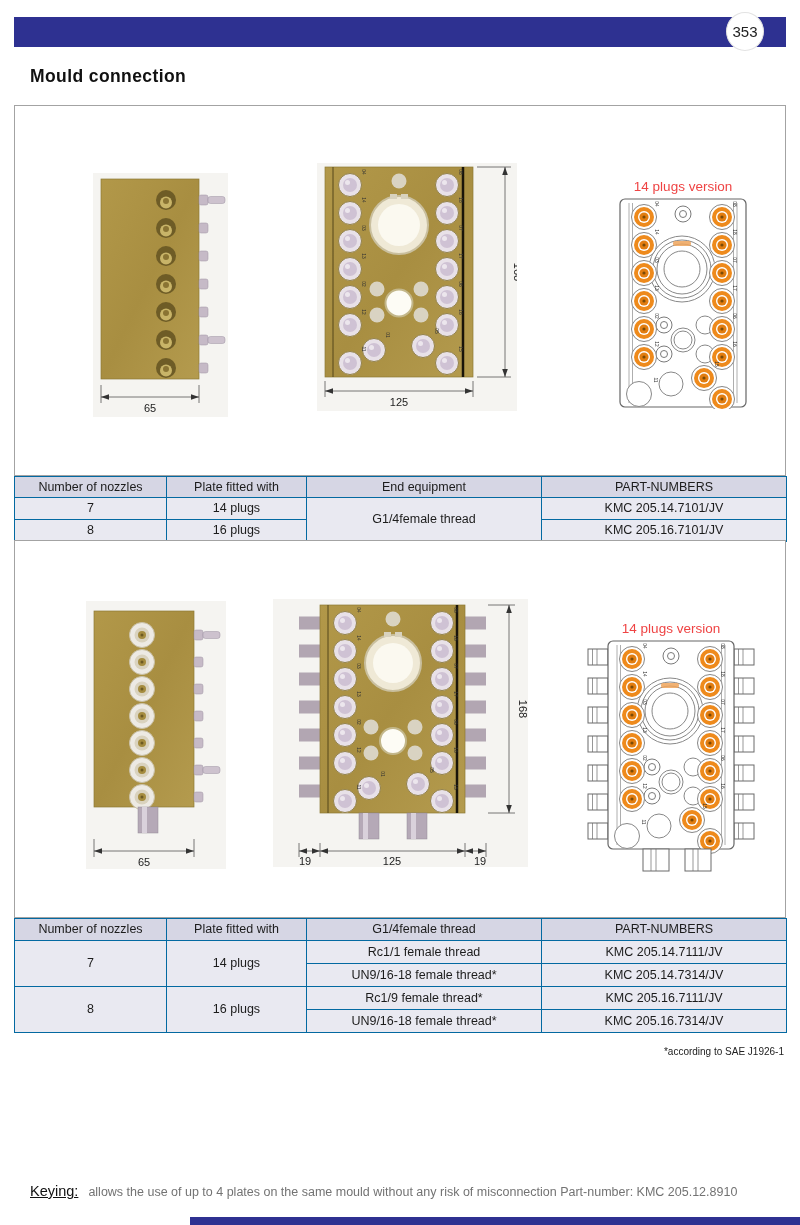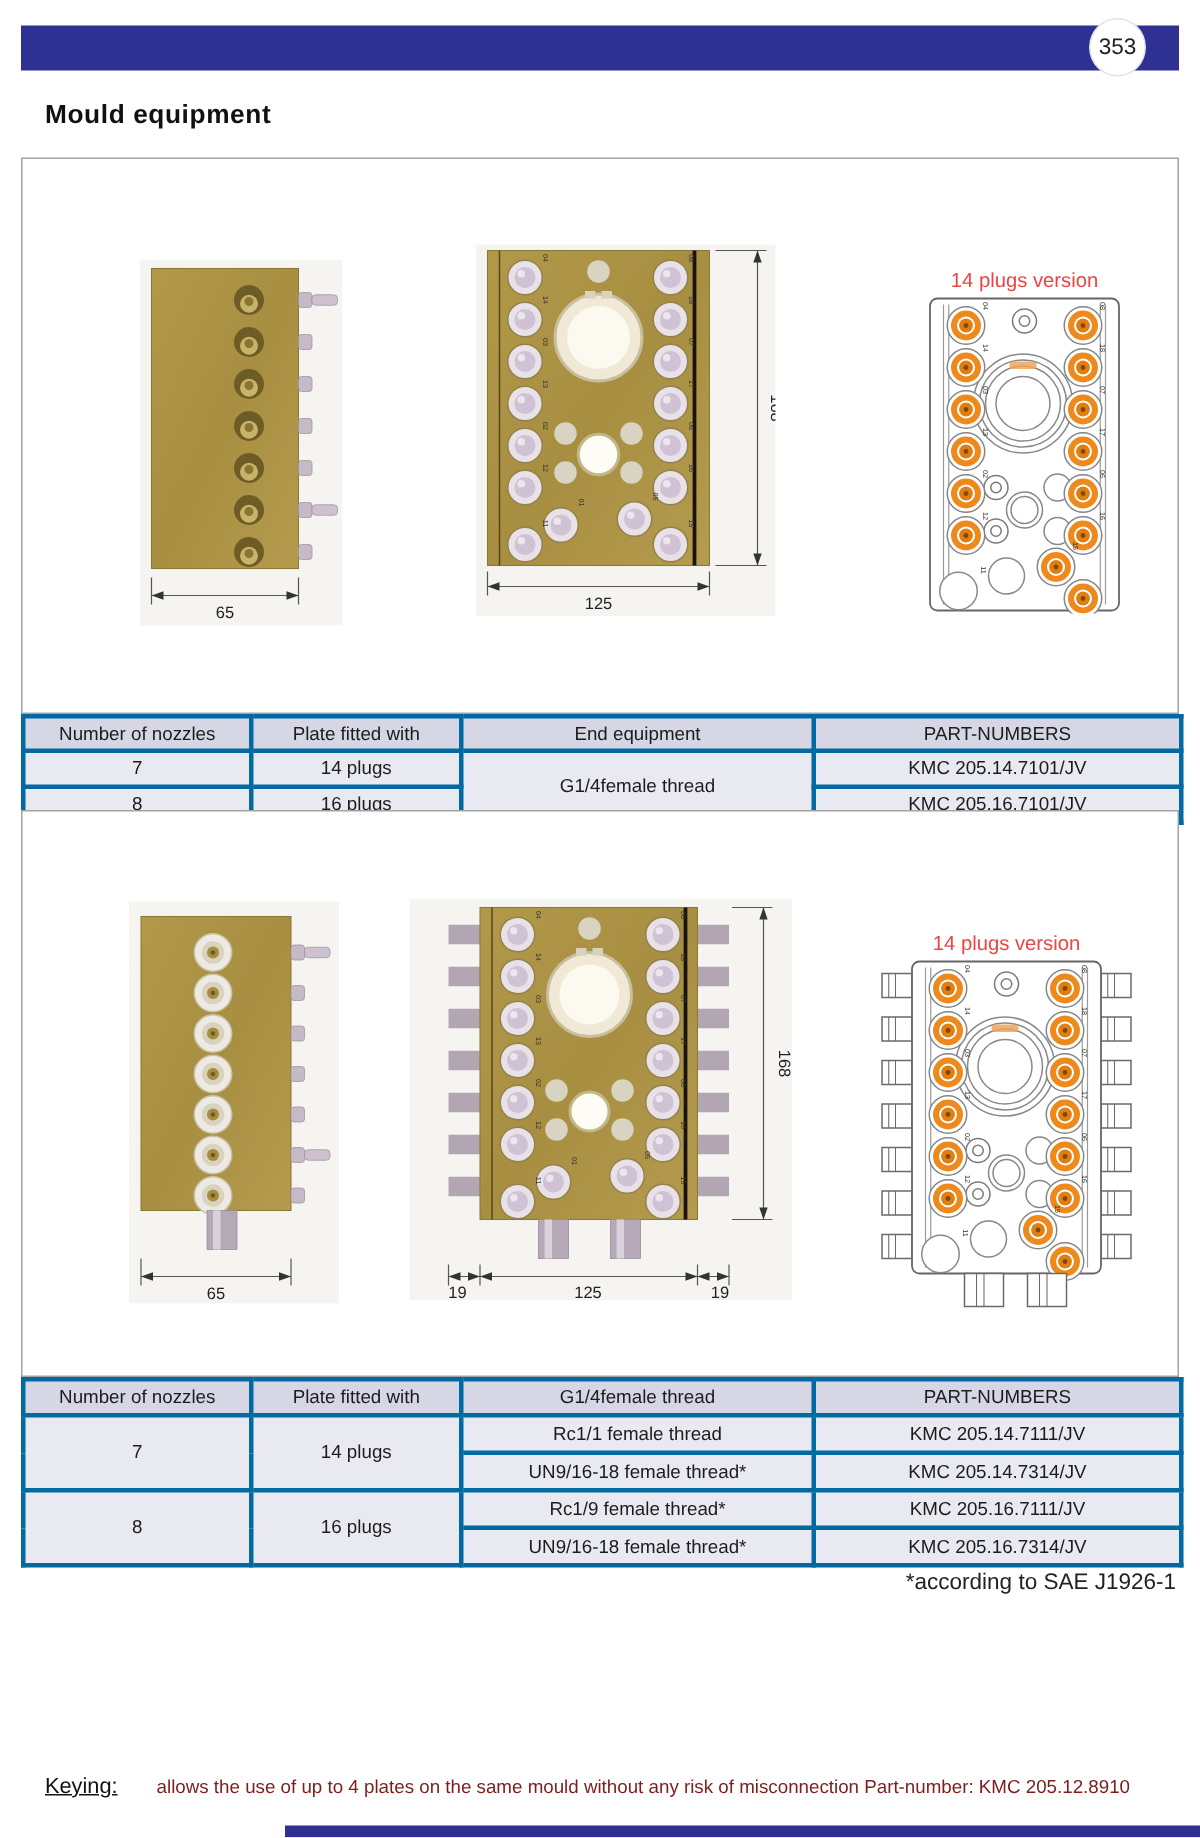--- a/index.html
+++ b/index.html
@@ -14,32 +14,32 @@
 
   .panel  { position:absolute; left:14px; width:770px; border:1px solid #a3a3a3; background:#fff; }
   #panel1 { top:105px; height:369px; }
   #panel2 { top:540px; height:376px; }
   .draw   { position:absolute; }
   .cap    { position:absolute; text-align:center; font-size:13.5px; color:#ef4444; }
 
   .ctable { position:absolute; left:14px; width:772px; border-collapse:collapse; table-layout:fixed; }
   #table1 { top:476px; }
   #table2 { top:918px; }
-  .ctable th, .ctable td { border:3px solid #0369a1; font-size:12.5px; font-weight:normal;
+  .ctable th, .ctable td { border:1px solid #0369a1; font-size:12.5px; font-weight:normal;
             color:#1c1c1c; text-align:center; padding:0; line-height:1.15; }
   .ctable th { background:#d6d6e4; height:20px; }
   .ctable td { background:#e9e9f1; }
   #table1 td { height:21px; }
   #table2 th { height:21px; }
   #table2 td { height:22px; }
 
-  .footnote { position:absolute; right:16px; top:1046px; font-size:15px; color:#222; }
+  .footnote { position:absolute; right:16px; top:1046px; font-size:10px; color:#222; }
   .keying { position:absolute; left:30px; top:1182px; white-space:nowrap; }
   .keying .kl { font-size:14.5px; color:#111;text-decoration:underline; }
-  .keying .kt { font-size:12.5px; margin-left:26px; color:#7f1d1d; }
+  .keying .kt { font-size:12.5px; margin-left:10px; color:#737373; }
   .bottombar { position:absolute; left:190px; top:1217px; width:610px; height:8px; background:#2e3191; }
 
   svg text { font-family:"Liberation Sans",sans-serif; }
   .dim  { font-size:11px; fill:#222; text-anchor:middle; }
   .plbl { font-size:4.8px; fill:#333; text-anchor:middle; }
   .dl   { stroke:#555; stroke-width:0.8; fill:none; }
 </style>
 </head>
 <body>
 
@@ -106,21 +106,21 @@
       <path id="ahr" d="M0 0 L-8 -2.8 L-8 2.8 Z" fill="#333"></path>
       <path id="ahu" d="M0 0 L-2.8 8 L2.8 8 Z" fill="#333"></path>
       <path id="ahd" d="M0 0 L-2.8 -8 L2.8 -8 Z" fill="#333"></path>
     </defs>
   </svg>
 
   <div class="topbar"></div>
   <div class="badge">
       <span>353</span>
     </div>
-  <div class="title">Mould equipment</div>
+  <div class="title">Mould connection</div>
 
   <div class="panel" id="panel1">
 
     <svg class="draw" style="left:78px;top:67px" width="135" height="244" viewBox="0 0 135 244">
       <rect width="135" height="244" fill="#f5f4f1"></rect>
       <rect x="8" y="6" width="98" height="200" fill="url(#goldGrad)" stroke="#8d7936" stroke-width="0.7"></rect>
       <g>
         <use href="#bore" x="73" y="27"></use>
           <use href="#bore" x="73" y="55"></use>
           <use href="#bore" x="73" y="83"></use>

